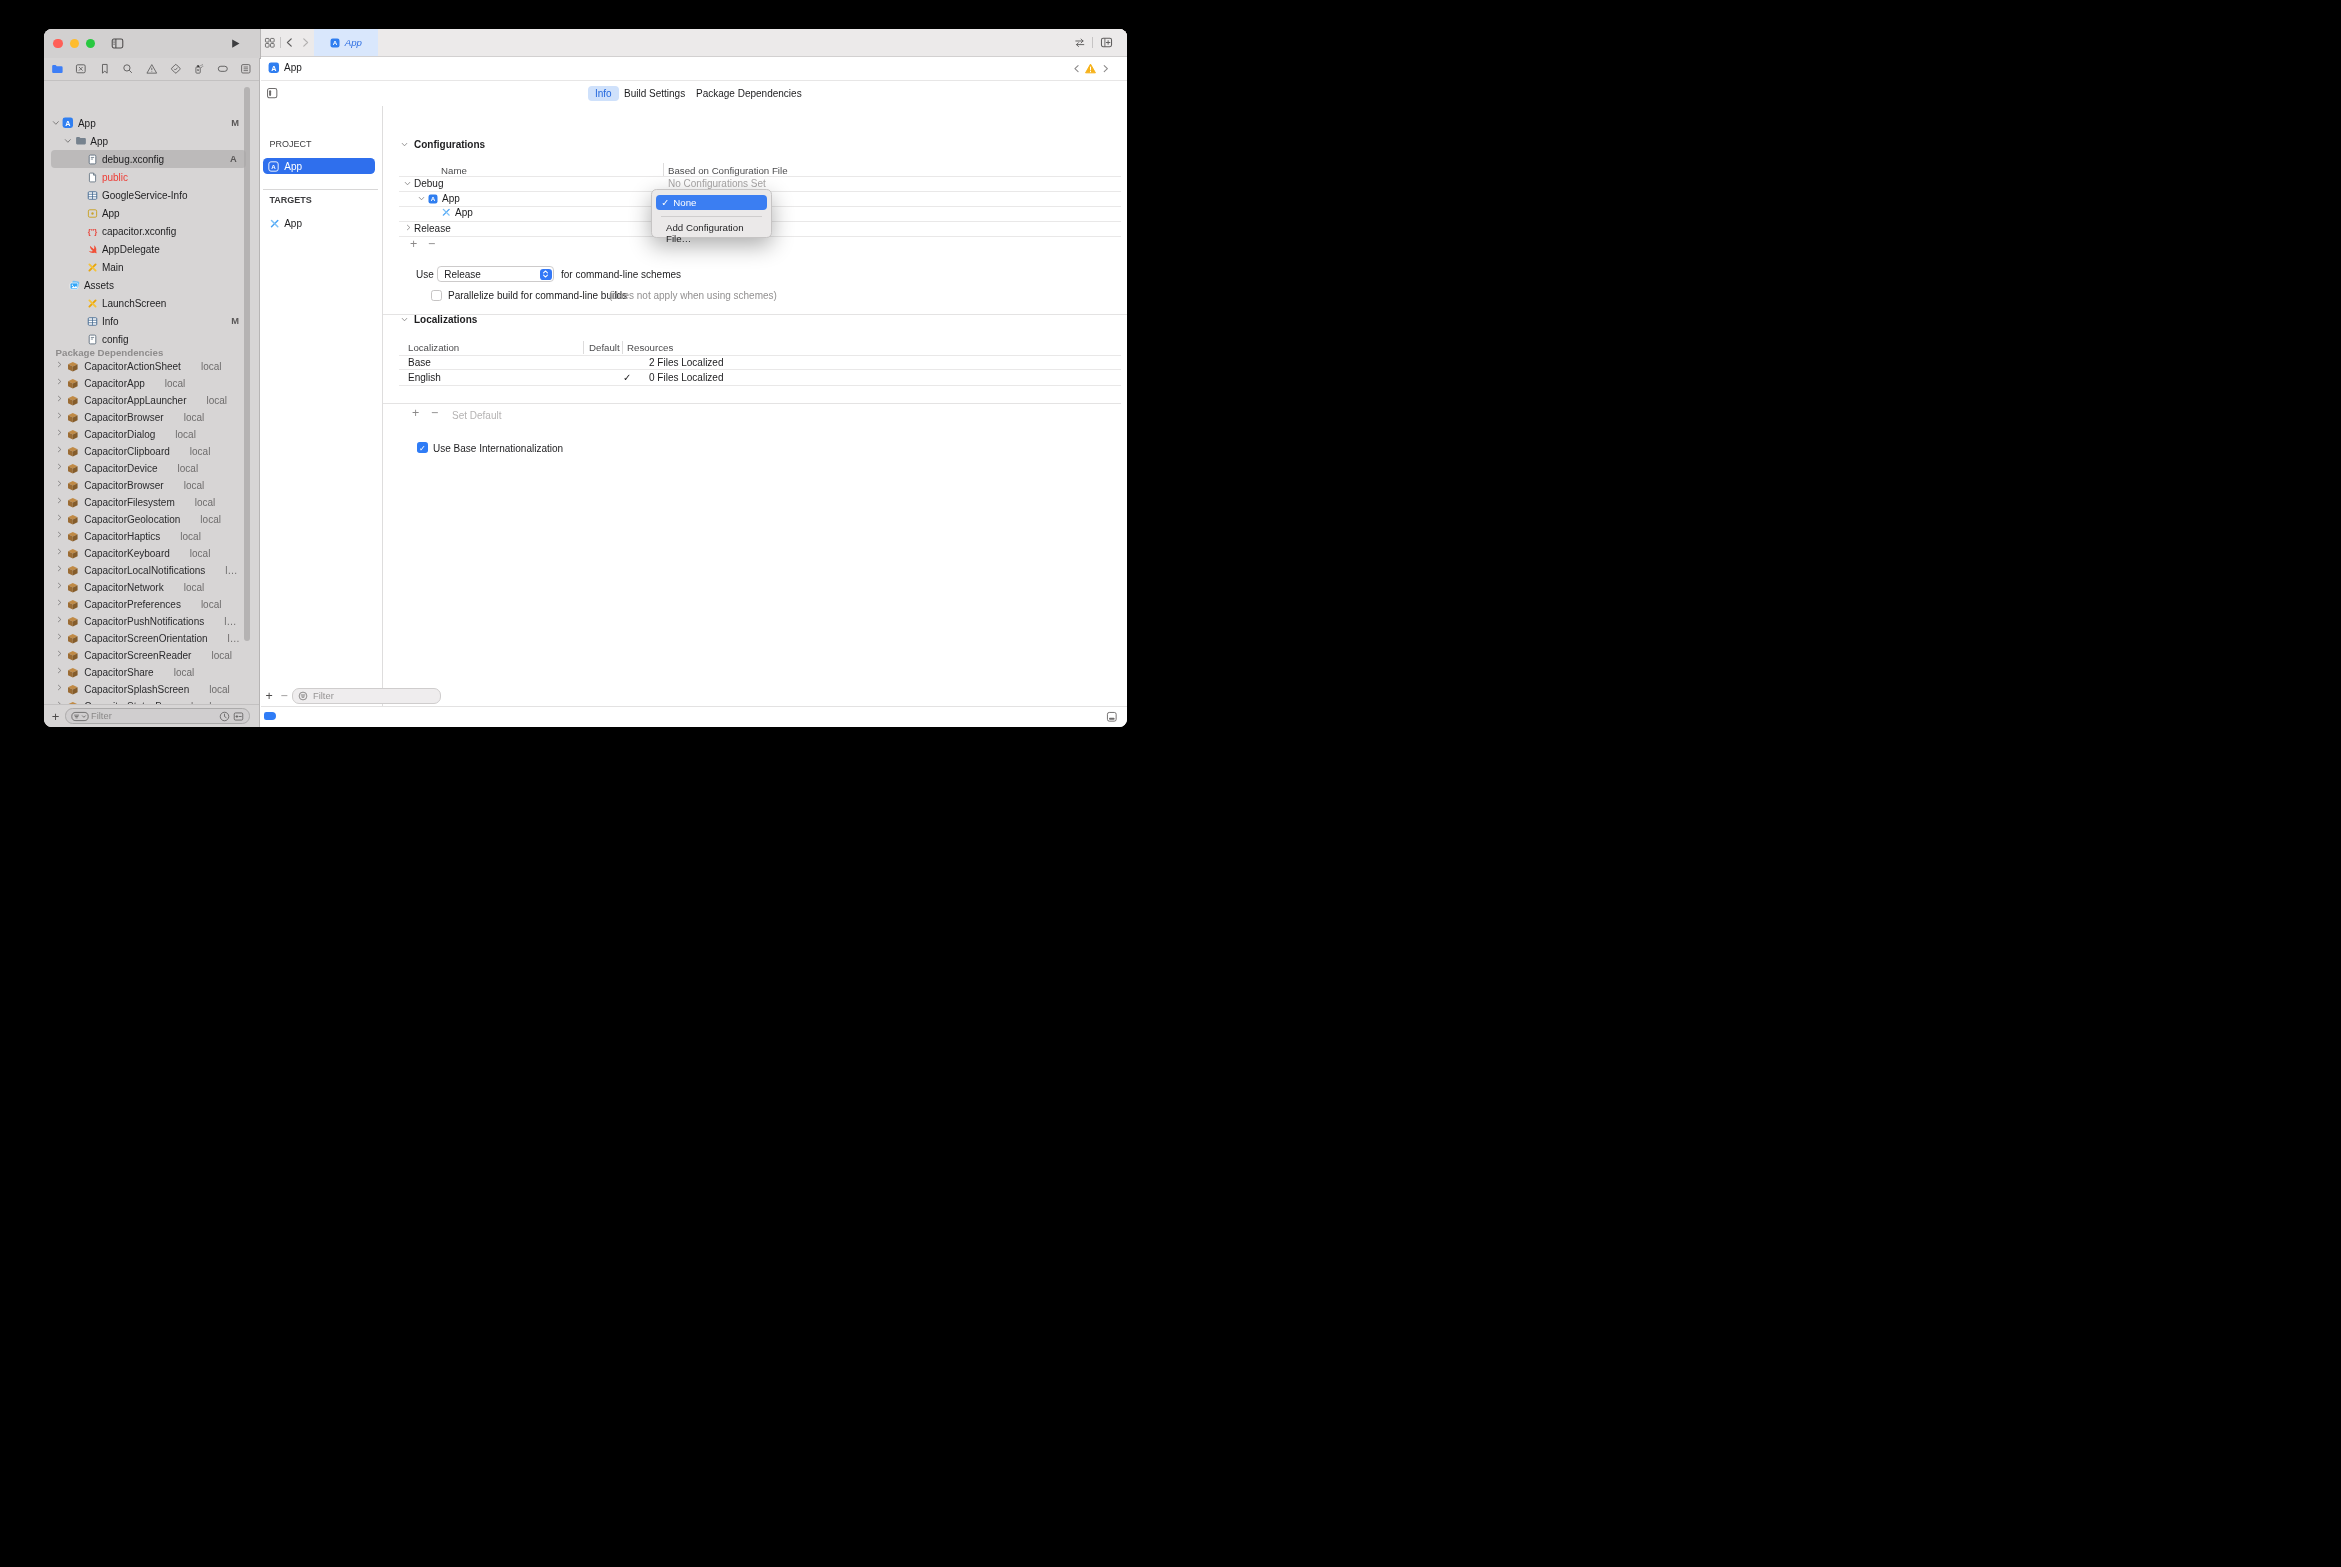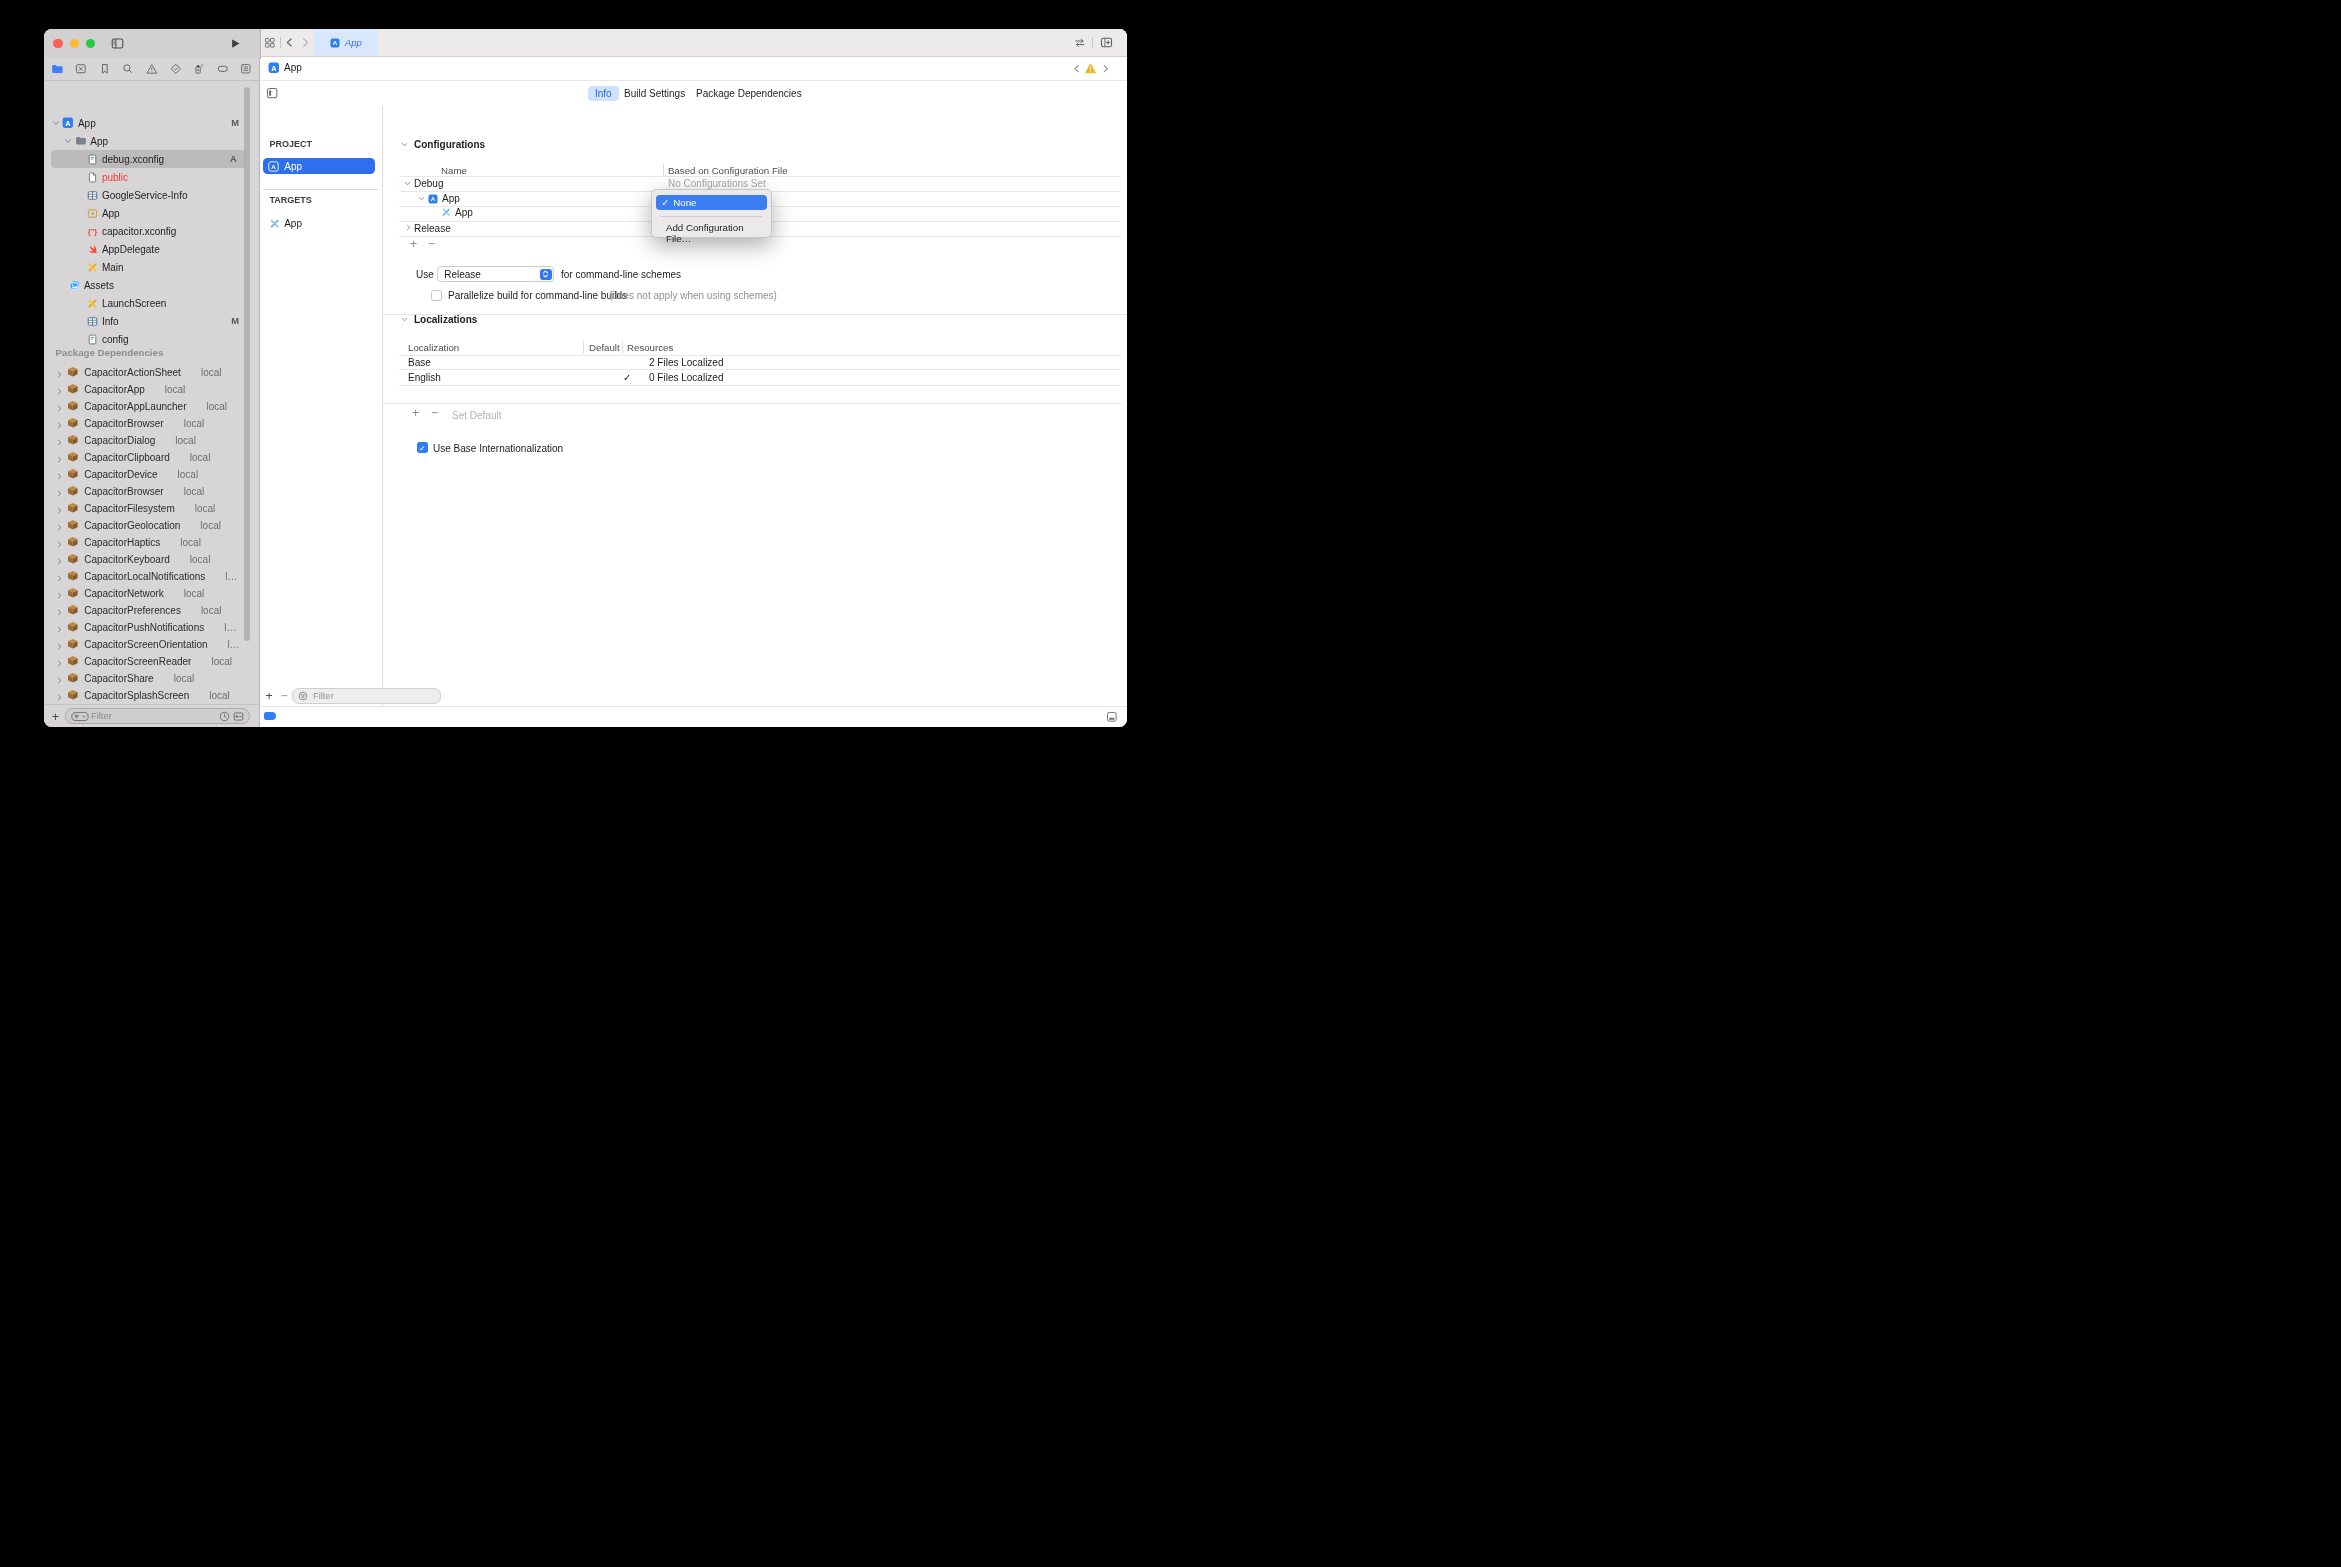--- a/index.html
+++ b/index.html
@@ -25,21 +25,21 @@
             padding:0 7px;box-sizing:border-box;border-bottom:0.8px solid #c3c1c1;color:#5f5e5e;}
   .nav-list{position:absolute;left:0;top:23px;right:0;bottom:22px;overflow:hidden;}
   .row{display:flex;align-items:center;height:18px;font-size:10px;color:#1d1d1f;position:relative;}
   .row .lbl{margin-left:3.9px;white-space:nowrap;}
   .row .badge{position:absolute;right:20px;font-size:9.3px;font-weight:bold;color:#5a5858;}
   .row.sel{background:#bcbaba;border-radius:3.9px;margin:0 13px 0 7px;}
   .chev-t{width:7.7px;height:7.7px;color:#727070;flex:0 0 auto;}
   .down{transform:rotate(90deg);}
   .pkg-hdr{position:absolute;left:11.6px;top:266px;font-size:9.7px;font-weight:bold;color:#8e8c8c;}
   .pkgs{position:absolute;left:0;top:280px;right:0;}
-  .pkg-row{display:flex;align-items:flex-end;height:17px;padding-left:11.6px;font-size:10px;color:#2b2b2d;}
+  .pkg-row{display:flex;align-items:flex-start;height:17px;padding-left:11.6px;font-size:10px;color:#2b2b2d;}
   .pkg-name{margin-left:5.4px;white-space:nowrap;}
   .pkg-suffix{margin-left:20px;color:#6e6c6c;white-space:nowrap;}
   .nav-scrollbar{position:absolute;right:9.3px;top:29px;width:5.4px;height:554px;background:#a9a7a7;border-radius:3.1px;opacity:.75;}
   .nav-bottom{position:absolute;left:0;bottom:0;width:100%;height:22px;border-top:0.8px solid #c3c1c1;display:flex;align-items:center;}
   .filter-pill{height:14.7px;border:0.8px solid #abaaaa;border-radius:7.7px;background:#d0cecf;display:flex;align-items:center;flex:1;margin:0 9.3px 0 6.2px;padding:0 4.6px;}
   .filter-pill input{border:none;background:transparent;outline:none;font-size:9.3px;color:#3a3a3c;flex:1;min-width:0;font-family:inherit;}
   .filter-pill input::placeholder{color:#8a8888;}
   
   .tabbar{position:absolute;left:217px;top:0;right:0;height:27px;background:#eceaea;border-bottom:0.8px solid #d2d0d0;}
   .tab-active{position:absolute;left:53px;top:0;width:64px;height:27px;background:#d9e7fc;display:flex;align-items:center;justify-content:center;gap:4.6px;}
@@ -735,21 +735,21 @@
           <span>Build Settings</span>
         </div>
     <div class="seg" style="left:428px">
           <span>Package Dependencies</span>
         </div>
   </div>
 
   <div class="editor-body">
     <div class="vdiv"></div>
 
-    <div class="abs" style="left:8.5px;top:33px;font-size:9px;font-weight:bold;color:#3c3c3e">PROJECT</div>
+    <div class="abs" style="left:8.5px;top:33px;font-size:9px;font-weight:normal;color:#3c3c3e">PROJECT</div>
     <div class="proj-pill">
       <svg class="ic" style="width:11px;height:11px" viewBox="0 0 14 14" width="11" height="11">
             <use href="#sym-appstore-line"></use>
           </svg>
       <span style="font-size:10px">App</span>
     </div>
     <div class="hline" style="left:1.5px;width:115px;top:83px;background:#d8d7d7"></div>
     <div class="abs" style="left:8.5px;top:89px;font-size:9px;font-weight:bold;color:#3c3c3e">TARGETS</div>
     <div class="abs" style="left:9.3px;top:112px;display:flex;align-items:center;gap:4.6px">
       <svg class="ic" style="width:9.3px;height:9.3px" viewBox="0 0 12 12" width="9.3" height="9.3">

